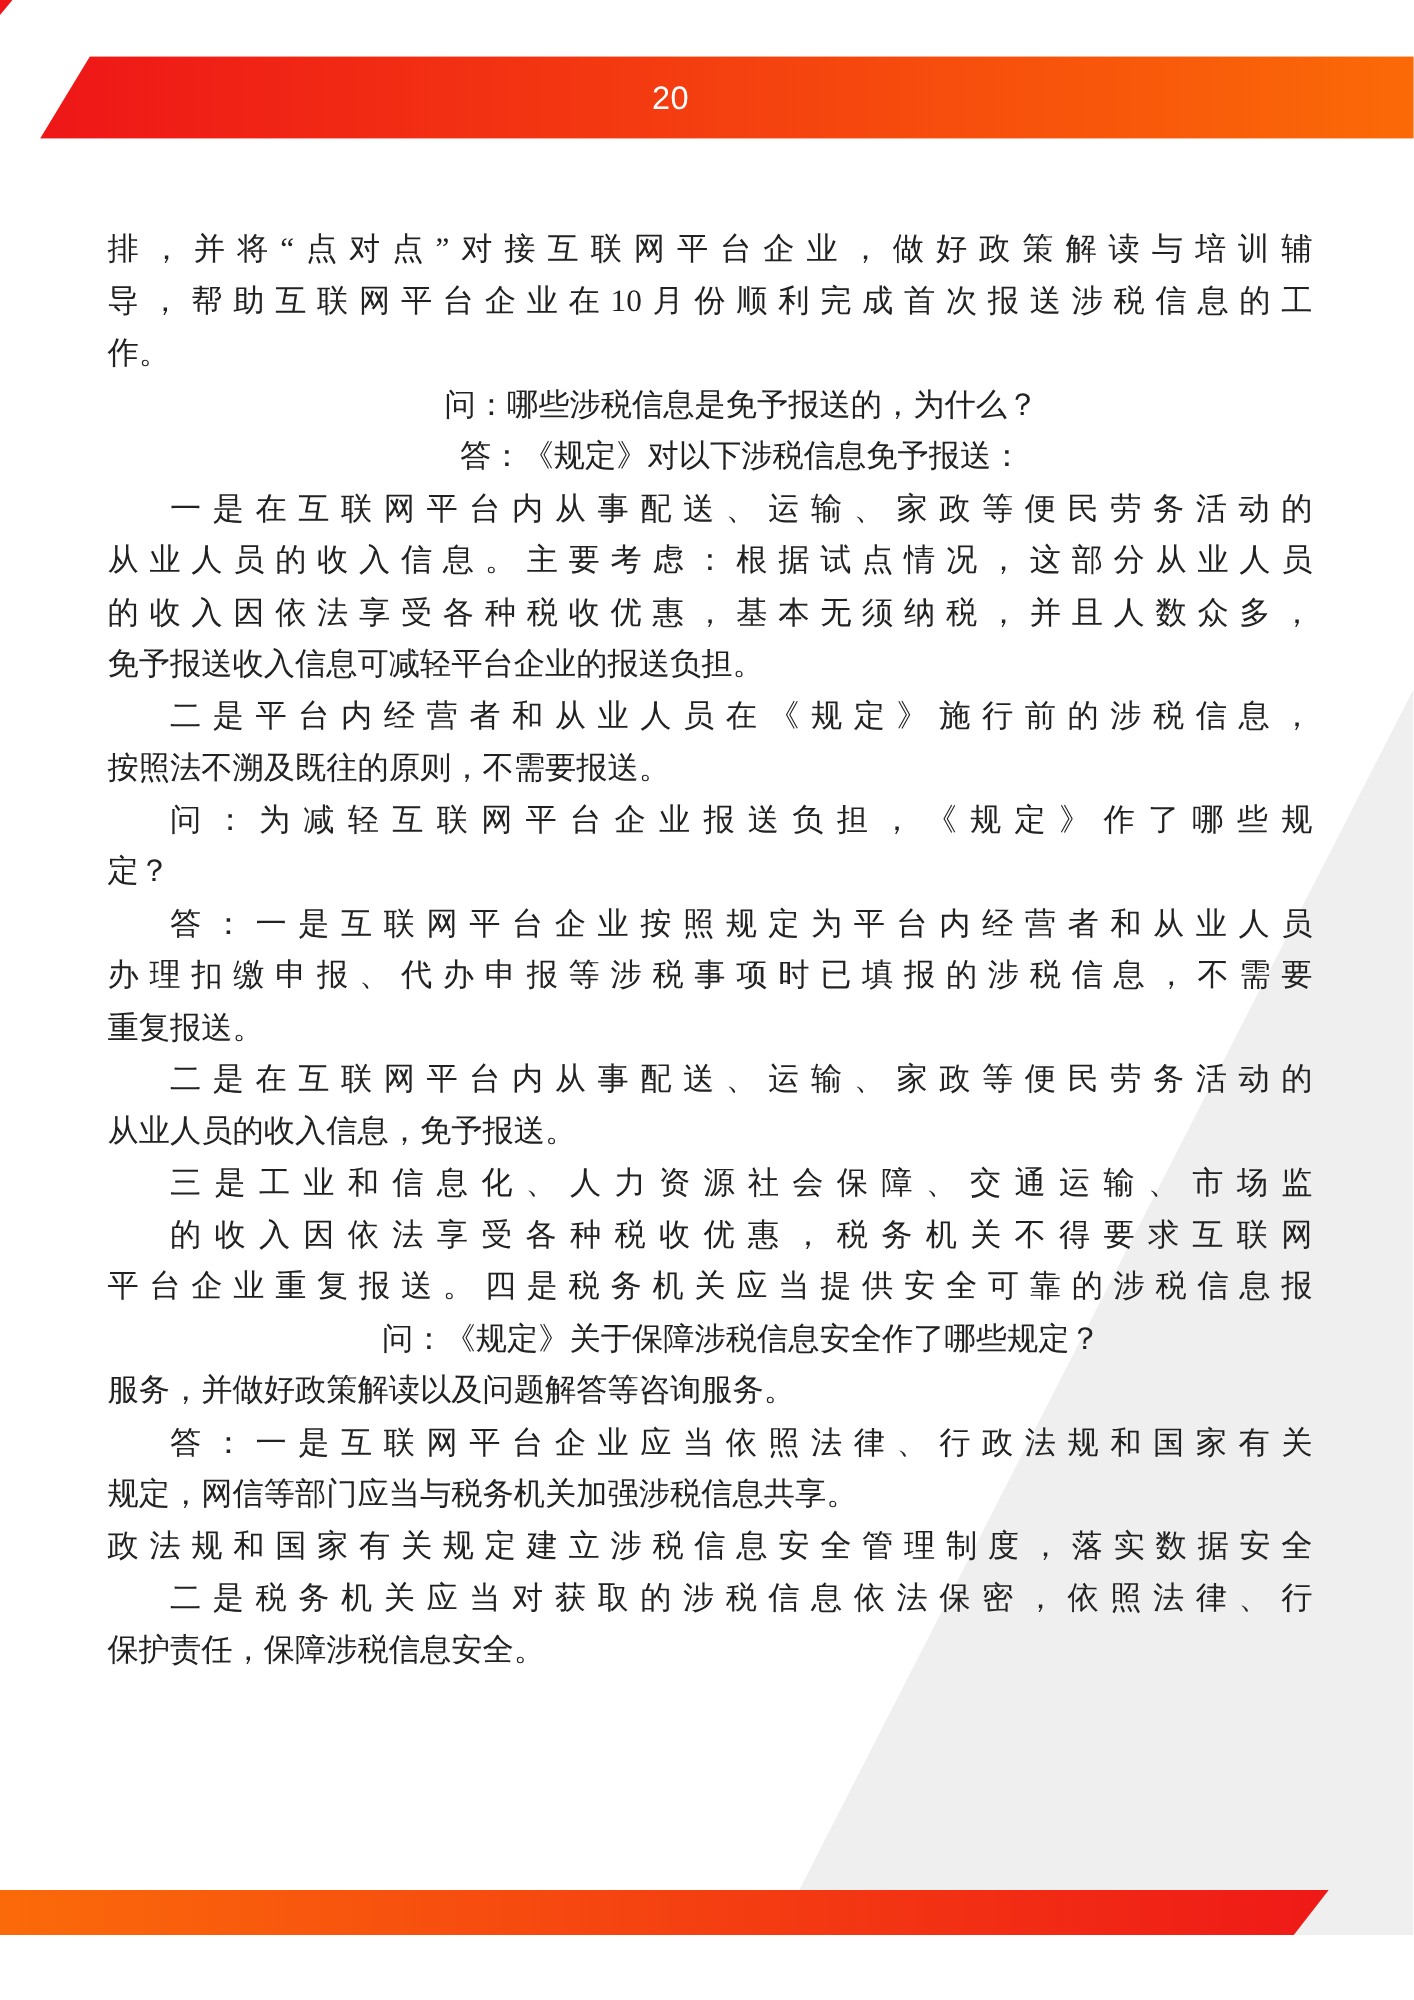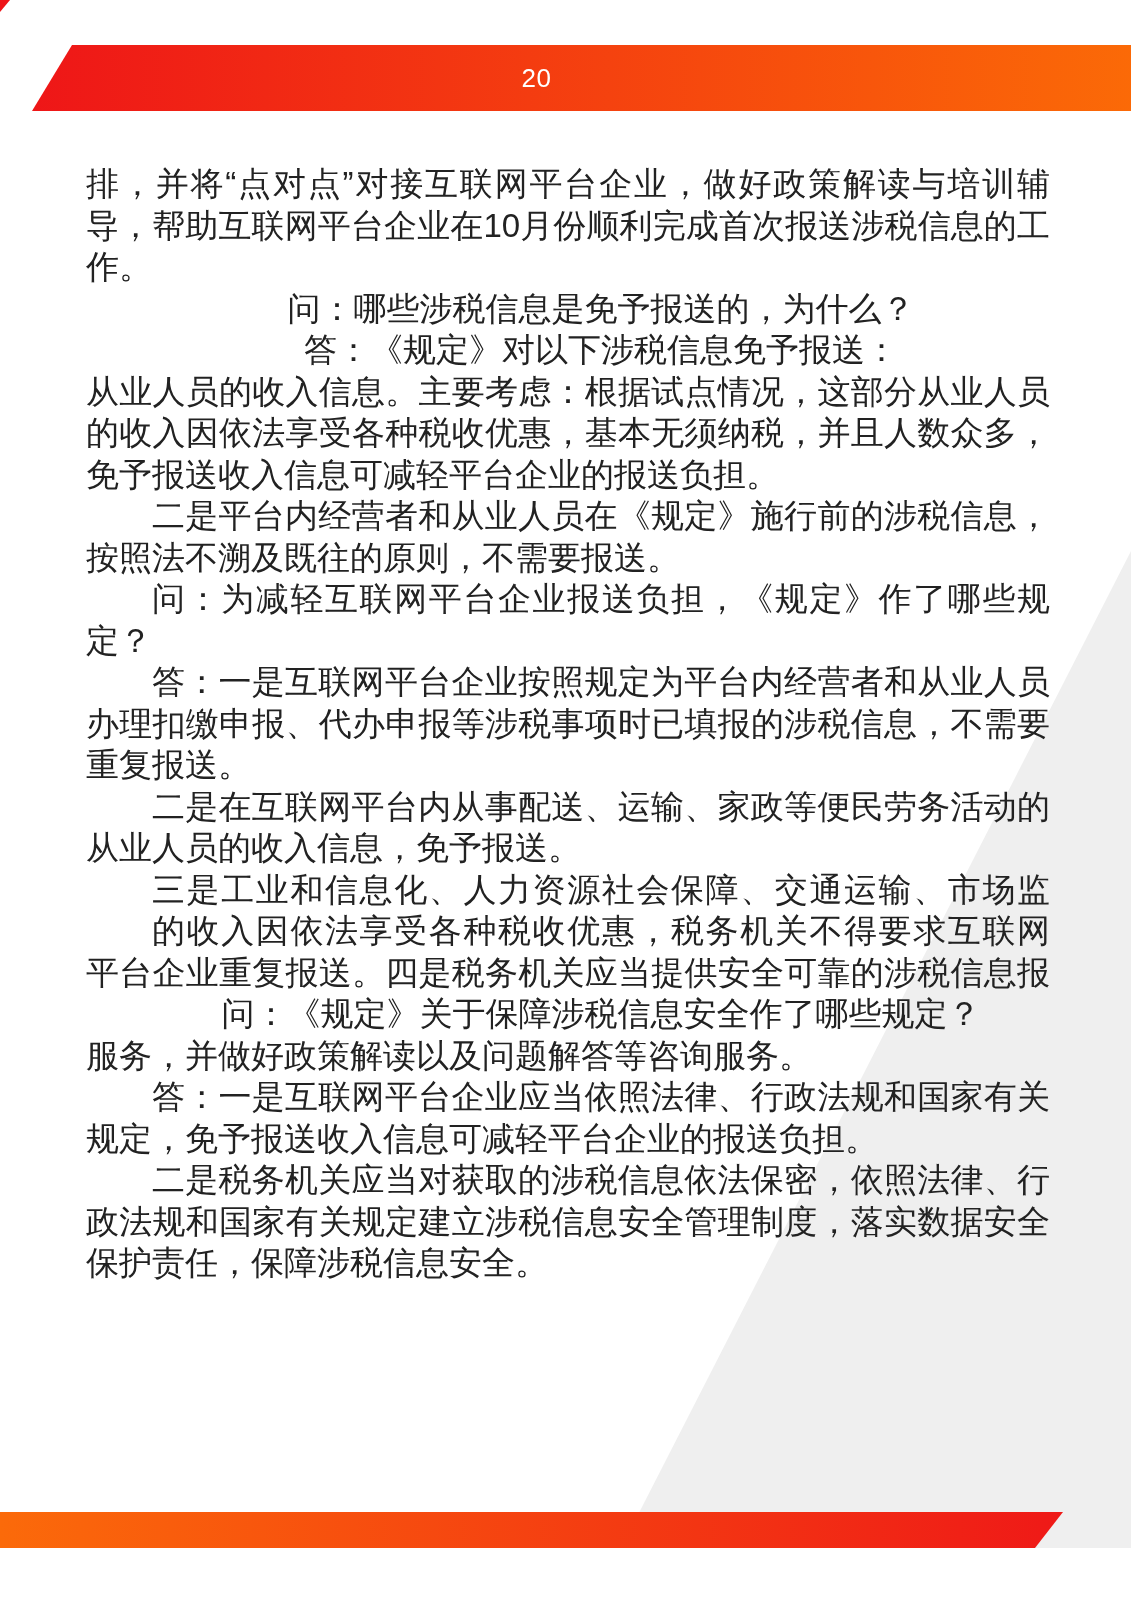--- a/index.html
+++ b/index.html
@@ -29,24 +29,25 @@
     letter-spacing:0.5px;
   }
   
   .gray-shape{
     position:absolute;inset:0;
     background:var(--gray,#efefef);
     clip-path:polygon(1131px 551px,1131px 1548px,621px 1548px);
   }
   
   .content{
-    position:absolute;left:86px;top:163px;width:964px;
+    position:absolute;left:86px;top:179px;width:964px;
     color:var(--text,#222222);
-    font-size:33px;line-height:41.5px;
+    font-size:25px;line-height:41.5px;
     z-index:2;
+    font-family:Liberation Serif, serif;
   }
   .line{text-align:left;white-space:nowrap;}
   .line.just{
     text-align:justify;
     text-align-last:justify;
     -moz-text-align-last:justify;
     white-space:normal;
   }
   .line.indent{text-indent:2em;text-align:center;}
   
@@ -68,38 +69,39 @@
   </div>
 
   <div class="gray-shape"></div>
 
   <div class="content">
       <div class="line just">排，并将“点对点”对接互联网平台企业，做好政策解读与培训辅</div>
       <div class="line just">导，帮助互联网平台企业在10月份顺利完成首次报送涉税信息的工</div>
       <div class="line">作。</div>
       <div class="line indent">问：哪些涉税信息是免予报送的，为什么？</div>
       <div class="line indent">答：《规定》对以下涉税信息免予报送：</div>
+      <div class="line indent just">一是在互联网平台内从事配送、运输、家政等便民劳务活动的</div>
       <div class="line just">从业人员的收入信息。主要考虑：根据试点情况，这部分从业人员</div>
       <div class="line just">的收入因依法享受各种税收优惠，基本无须纳税，并且人数众多，</div>
       <div class="line">免予报送收入信息可减轻平台企业的报送负担。</div>
       <div class="line indent just">二是平台内经营者和从业人员在《规定》施行前的涉税信息，</div>
       <div class="line">按照法不溯及既往的原则，不需要报送。</div>
       <div class="line indent just">问：为减轻互联网平台企业报送负担，《规定》作了哪些规</div>
       <div class="line">定？</div>
       <div class="line indent just">答：一是互联网平台企业按照规定为平台内经营者和从业人员</div>
       <div class="line just">办理扣缴申报、代办申报等涉税事项时已填报的涉税信息，不需要</div>
       <div class="line">重复报送。</div>
       <div class="line indent just">二是在互联网平台内从事配送、运输、家政等便民劳务活动的</div>
       <div class="line">从业人员的收入信息，免予报送。</div>
       <div class="line indent just">三是工业和信息化、人力资源社会保障、交通运输、市场监</div>
       <div class="line indent just">的收入因依法享受各种税收优惠，税务机关不得要求互联网</div>
       <div class="line just">平台企业重复报送。四是税务机关应当提供安全可靠的涉税信息报</div>
       <div class="line indent">问：《规定》关于保障涉税信息安全作了哪些规定？</div>
       <div class="line">服务，并做好政策解读以及问题解答等咨询服务。</div>
       <div class="line indent just">答：一是互联网平台企业应当依照法律、行政法规和国家有关</div>
-      <div class="line">规定，免予报送收入信息可减轻平台企业的报送负担。</div>
+      <div class="line">规定，网信等部门应当与税务机关加强涉税信息共享。</div>
+      <div class="line just">政法规和国家有关规定建立涉税信息安全管理制度，落实数据安全</div>
       <div class="line indent just">二是税务机关应当对获取的涉税信息依法保密，依照法律、行</div>
-      <div class="line just">政法规和国家有关规定建立涉税信息安全管理制度，落实数据安全</div>
       <div class="line">保护责任，保障涉税信息安全。</div>
     </div>
 
   <div class="footer-strip"></div>
 </div>
 
 </body></html>

